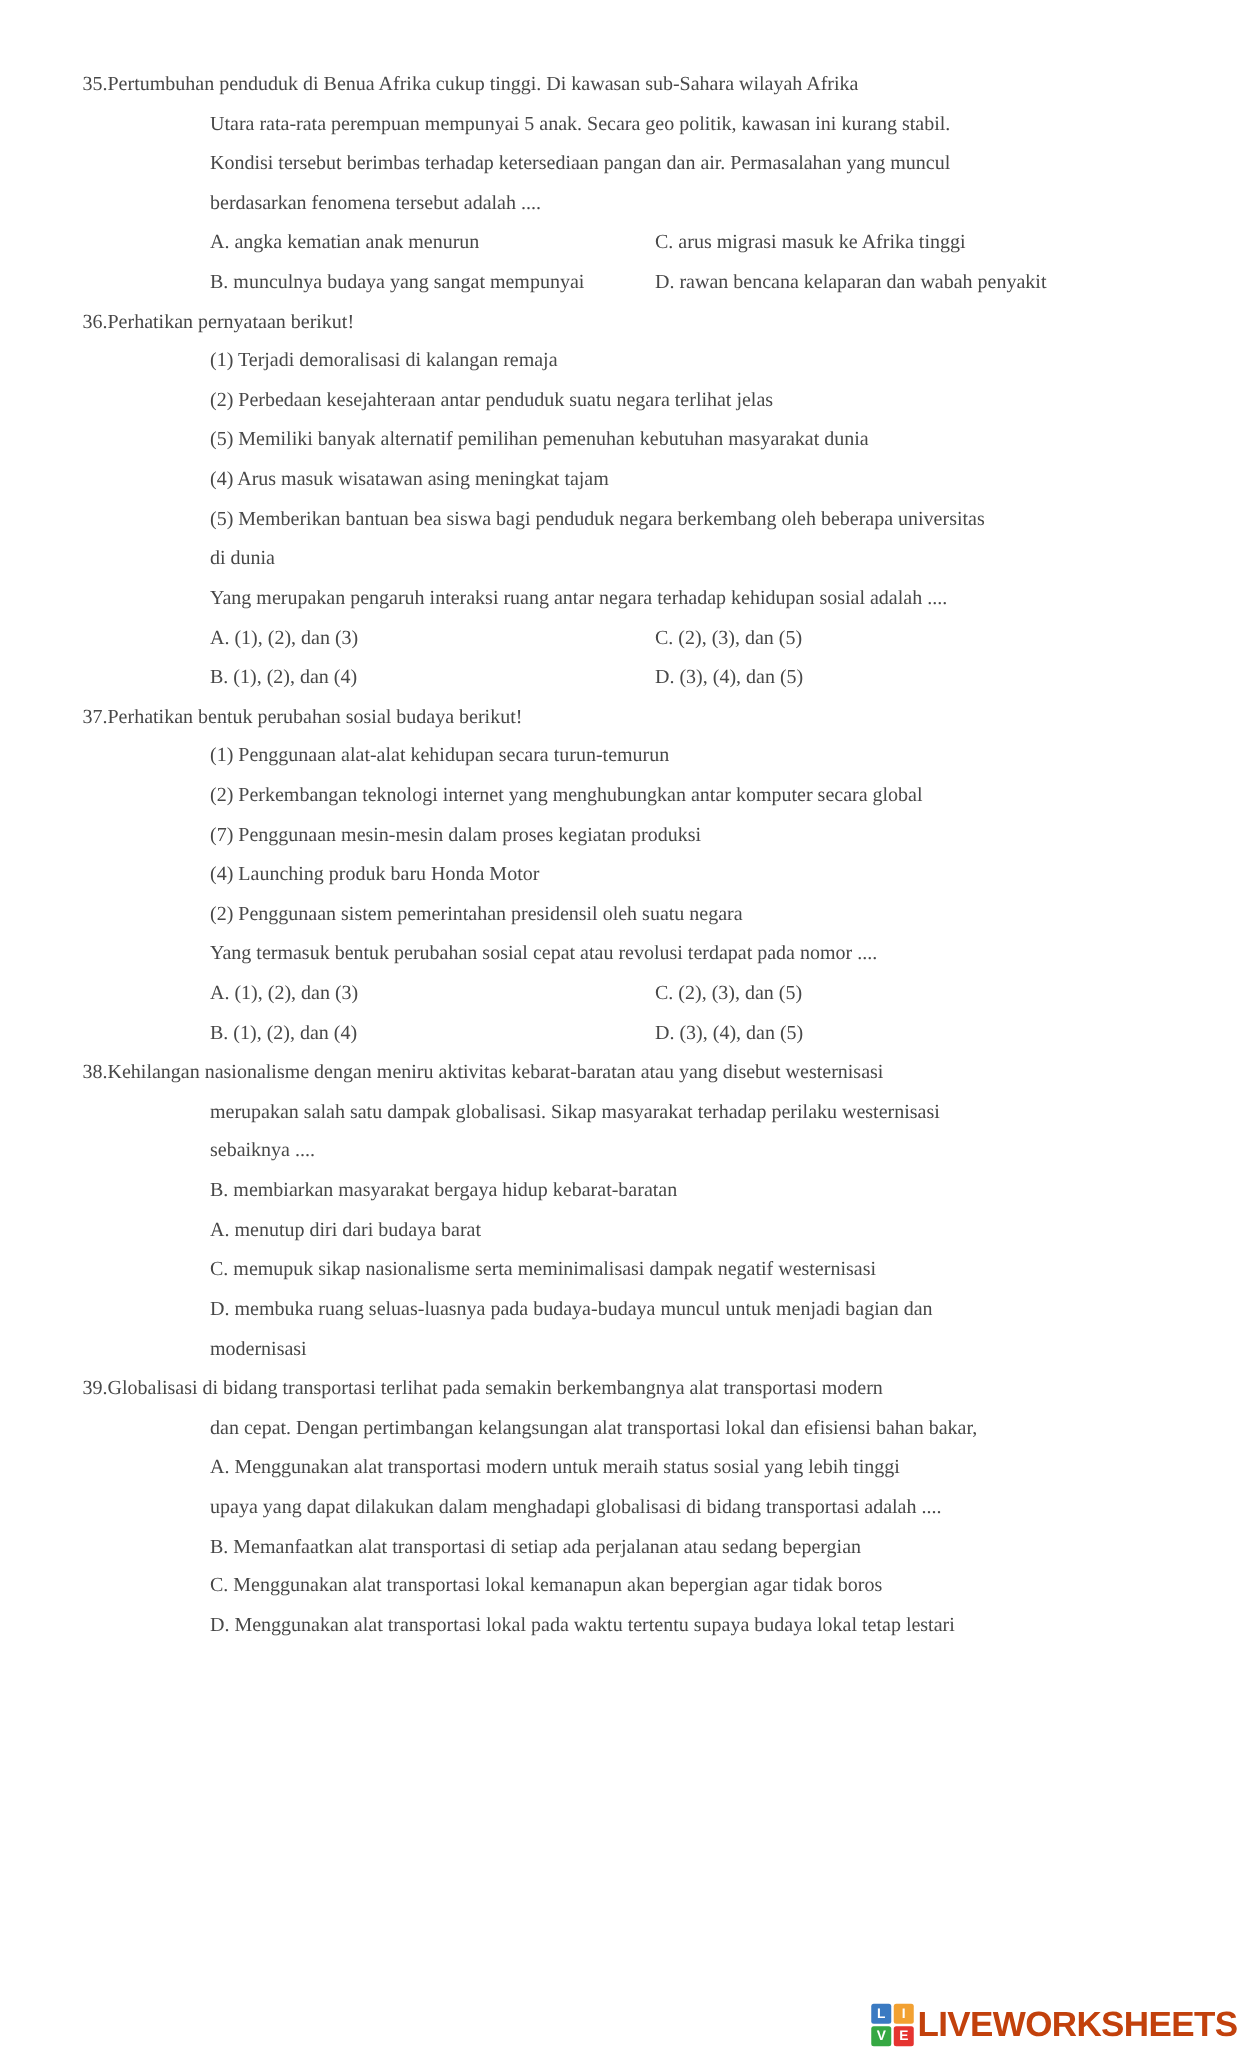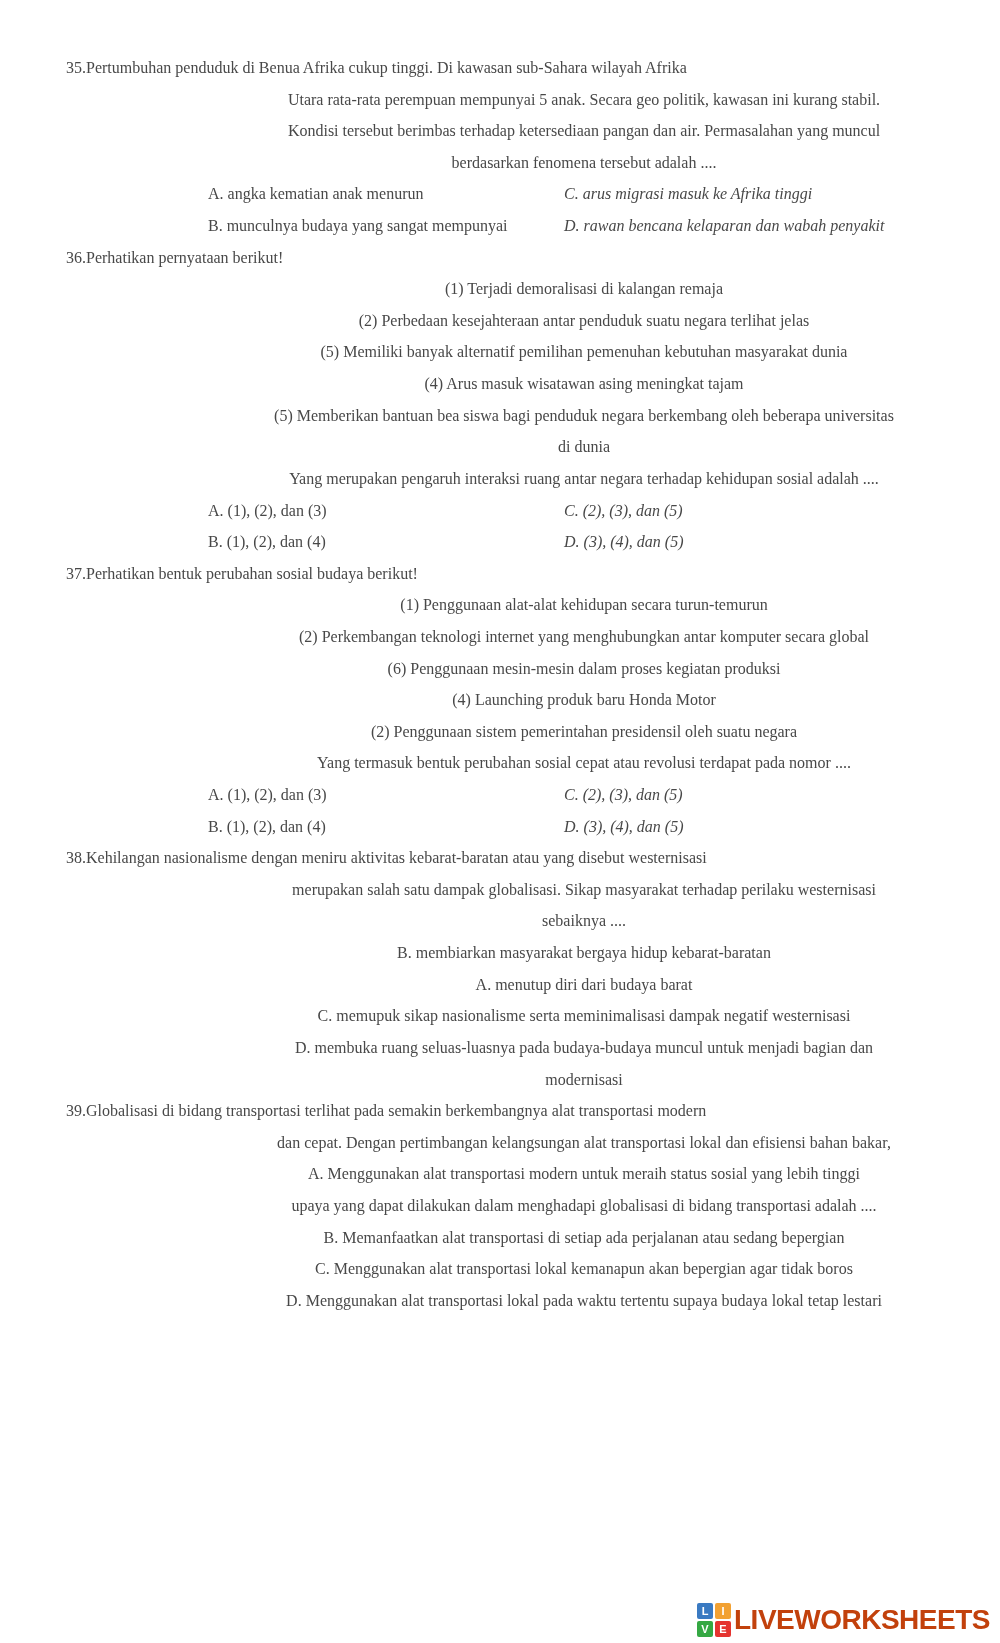--- a/index.html
+++ b/index.html
@@ -7,24 +7,24 @@
   body {
     width:1000px; height:1643px;
     position:relative;
     font-family:"Liberation Serif", serif;
     color:#484848;
     overflow:hidden;
   }
   .doc { padding-top:52px; font-size:16px; }
   .ln { height:31.62px; line-height:31.62px; white-space:nowrap; }
   .qnum  { padding-left:66px; }
-  .bodyln{ padding-left:168px;text-align:center; }
-  .opts  { padding-left:168px; display:flex;margin-left:40px; }
+  .bodyln{ padding-left:168px; }
+  .opts  { padding-left:168px; display:flex; }
   .opts .c1 { display:inline-block; width:356px; }
-  .opts .c2 { display:inline-block;font-style:italic; }
+  .opts .c2 { display:inline-block; }
   .footer {
     position:absolute; left:697px; top:1603px;
     display:flex; align-items:center;
   }
   .logo-grid {
     width:34px; height:34px;
     display:grid; grid-template-columns:16px 16px; grid-template-rows:16px 16px;
     gap:2px; margin-right:3px;
   }
   .sq {
@@ -78,21 +78,21 @@
     <div class="ln opts">
       <span class="c1">B. (1), (2), dan (4)</span>
       <span class="c2">D. (3), (4), dan (5)</span>
     </div>
   </section>
 
   <section>
     <div class="ln qnum">37.Perhatikan bentuk perubahan sosial budaya berikut!</div>
     <div class="ln bodyln">(1) Penggunaan alat-alat kehidupan secara turun-temurun</div>
     <div class="ln bodyln">(2) Perkembangan teknologi internet yang menghubungkan antar komputer secara global</div>
-    <div class="ln bodyln">(6) Penggunaan mesin-mesin dalam proses kegiatan produksi</div>
+    <div class="ln bodyln">(7) Penggunaan mesin-mesin dalam proses kegiatan produksi</div>
     <div class="ln bodyln">(4) Launching produk baru Honda Motor</div>
     <div class="ln bodyln">(2) Penggunaan sistem pemerintahan presidensil oleh suatu negara</div>
     <div class="ln bodyln">Yang termasuk bentuk perubahan sosial cepat atau revolusi terdapat pada nomor ....</div>
     <div class="ln opts">
       <span class="c1">A. (1), (2), dan (3)</span>
       <span class="c2">C. (2), (3), dan (5)</span>
     </div>
     <div class="ln opts">
       <span class="c1">B. (1), (2), dan (4)</span>
       <span class="c2">D. (3), (4), dan (5)</span>

